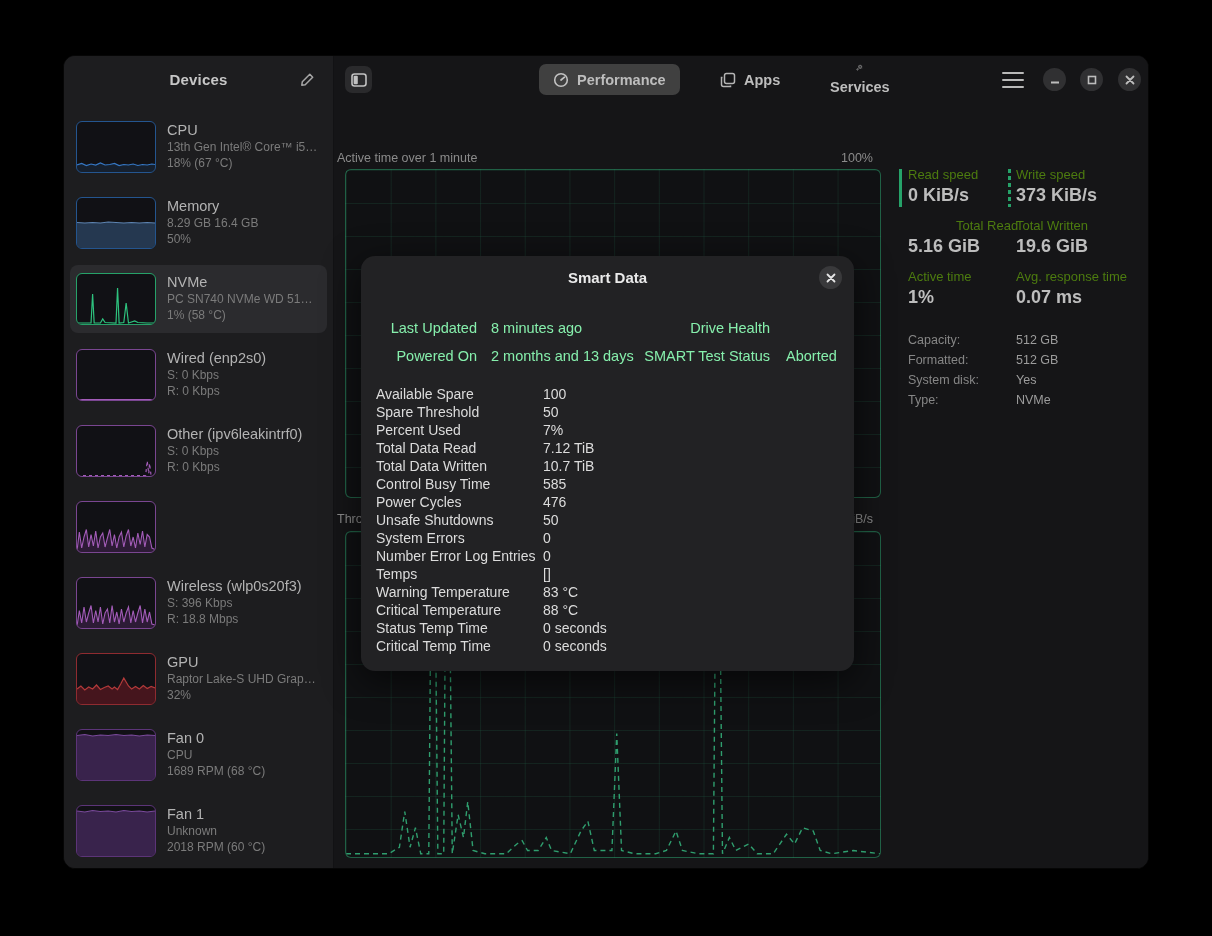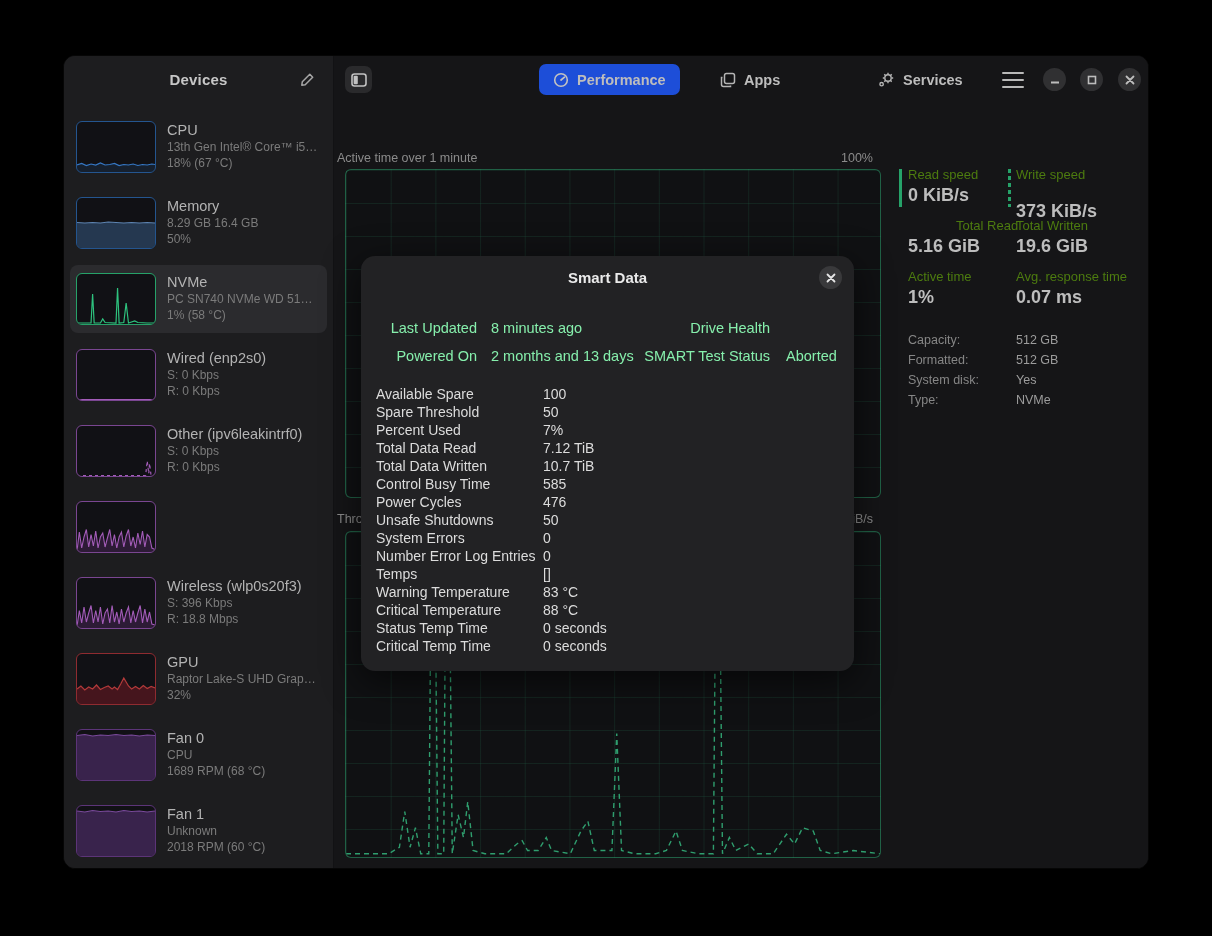--- a/index.html
+++ b/index.html
@@ -31,21 +31,21 @@
   .device-title { font-size:14.5px; color:#b3b3b3; line-height:18px; white-space:nowrap; }
   .device-sub { font-size:12px; color:#7b7b7b; line-height:16px; white-space:nowrap; }
 
   
   .main { position:absolute; left:270px; top:0; width:816px; height:100%; background:#151517; }
   .main-header { position:relative; height:47px; }
   .icon-btn { position:absolute; top:10px; width:27px; height:27px; background:#2a2a2c; border-radius:7px;
     display:flex; align-items:center; justify-content:center; }
   .tab { position:absolute; top:8px; height:31px; display:flex; align-items:center; gap:8px;
     padding:0 14px; border-radius:7px; color:#bdbdbd; font-size:14.5px; font-weight:bold; }
-  .tab.active { background:#1d4ed8; }
+  .tab.active { background:#404040; }
   .hamburger { position:absolute; left:668px; top:16px; width:22px; height:16px;
     display:flex; flex-direction:column; justify-content:space-between; }
   .hamburger span { display:block; height:2.4px; background:#b9b9b9; border-radius:2px; }
   .win-btn { position:absolute; top:12px; width:23px; height:23px; border-radius:50%; background:#303032;
     display:flex; align-items:center; justify-content:center; }
 
   .page-title-row { position:absolute; left:11px; top:110px; display:flex; align-items:center; }
   .page-title { font-size:25px; font-weight:bold; color:#9a9a9a; letter-spacing:.2px; }
   .info-icon { width:17px; height:17px; border-radius:50%; background:#8f8f8f; color:#1b1b1b;
     font-size:12px; font-weight:bold; display:flex; align-items:center; justify-content:center;
@@ -260,21 +260,21 @@
         </span>
 
         <span class="tab" style="left:372px;">
           <svg class="ic" width="16" height="16" viewBox="0 0 16 16">
             <rect x="4.5" y="1.5" width="10" height="10" rx="2" fill="none" stroke="#b5b5b5" stroke-width="1.5"></rect>
             <path d="M2.5 5.5 L1.5 5.5 L1.5 12.5 Q1.5 14.5 3.5 14.5 L10.5 14.5 L10.5 13.5" fill="none" stroke="#b5b5b5" stroke-width="1.5"></path>
           </svg>
           <span>Apps</span>
         </span>
 
-        <span class="tab" style="left:530px;">
+        <span class="tab" style="left:482px;flex-direction:column;">
           <svg class="ic" width="17" height="17" viewBox="0 0 17 17">
             <g fill="none" stroke="#b5b5b5" stroke-width="1.4">
               <circle cx="10" cy="7" r="3.2"></circle>
               <path d="M10 1.8 v1.6 M10 10.6 v1.6 M4.8 7 h1.6 M13.6 7 h1.6 M6.3 3.3 l1.1 1.1 M12.6 9.6 l1.1 1.1 M13.7 3.3 l-1.1 1.1 M7.4 9.6 l-1.1 1.1"></path>
               <circle cx="3.6" cy="13.2" r="1.7"></circle>
             </g>
           </svg>
           <span>Services</span>
         </span>
 
@@ -322,21 +322,21 @@
             <polyline points="0,99 8,99 10,97 11,86 12,97 13,91 14,99 15.5,99 16,0 16.6,0 17.2,99 18.3,99 18.7,0 19.3,0 19.9,99 21,87 22,94 22.8,83 23.8,98 26,99 30,99 32,96 33,95 34,98 36,98 37.5,94 38.5,98 42,99 44,92 45.3,89 46.5,98 49.8,98 50.7,62 51.6,98 54,99 58,99 60,98 61.8,92 63,98 66,99 68.8,99 69.3,0 69.9,0 70.5,99 71.8,94 73,98 75.4,96 77,99 80,99 82.5,93 84,96 85.5,91 87.5,92 88.8,98 91,99 95,98 100,99" fill="none" stroke="#2f9e6e" stroke-width="1.4" vector-effect="non-scaling-stroke" stroke-dasharray="5 4"></polyline>
           </svg>
         </div>
 
       <span class="speed-bar solid" style="left:565px; top:113px;"></span>
       <span class="stat-label" style="left:574px; top:111px;">Read speed</span>
       <span class="stat-value" style="left:574px; top:129px;">0 KiB/s</span>
 
       <span class="speed-bar dotted" style="left:674px; top:113px;"></span>
       <span class="stat-label" style="left:682px; top:111px;">Write speed</span>
-      <span class="stat-value" style="left:682px; top:129px;margin-top:16px;">373 KiB/s</span>
+      <span class="stat-value" style="left:682px; top:129px;">373 KiB/s</span>
 
       <span class="stat-label" style="left:574px; top:162px;margin-left:48px;">Total Read</span>
       <span class="stat-value" style="left:574px; top:180px;">5.16 GiB</span>
       <span class="stat-label" style="left:682px; top:162px;">Total Written</span>
       <span class="stat-value" style="left:682px; top:180px;">19.6 GiB</span>
 
       <span class="stat-label" style="left:574px; top:213px;">Active time</span>
       <span class="stat-value" style="left:574px; top:231px;">1%</span>
       <span class="stat-label" style="left:682px; top:213px;">Avg. response time</span>
       <span class="stat-value" style="left:682px; top:231px;">0.07 ms</span>

